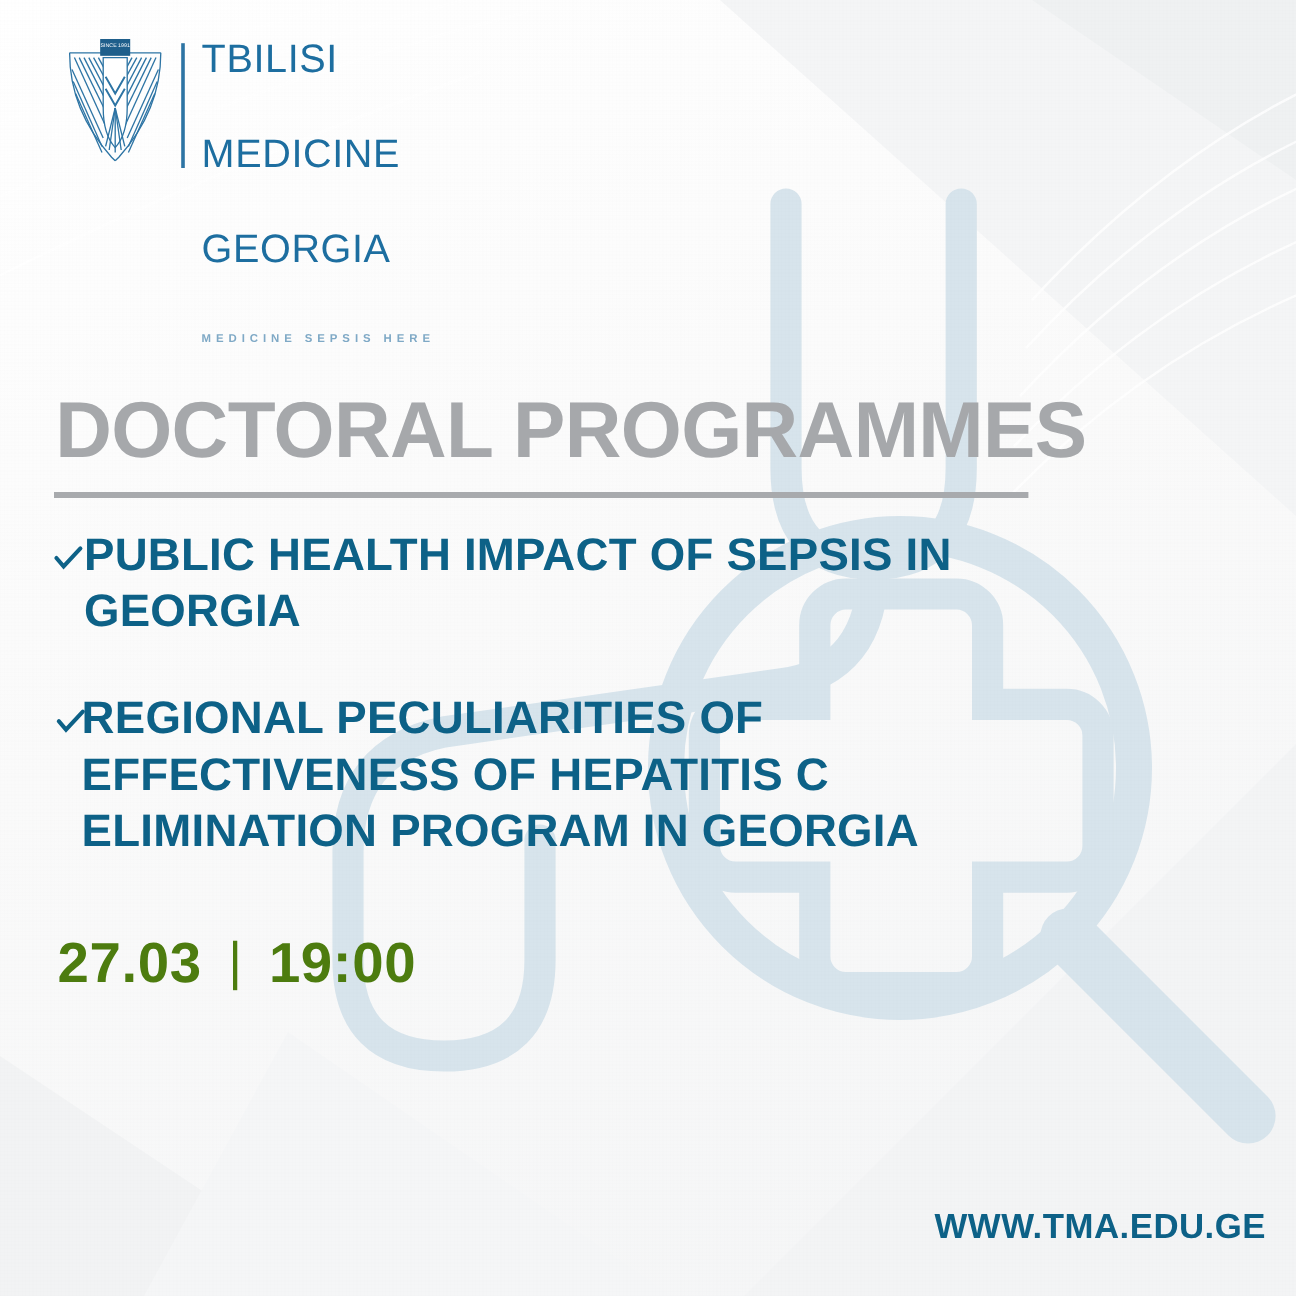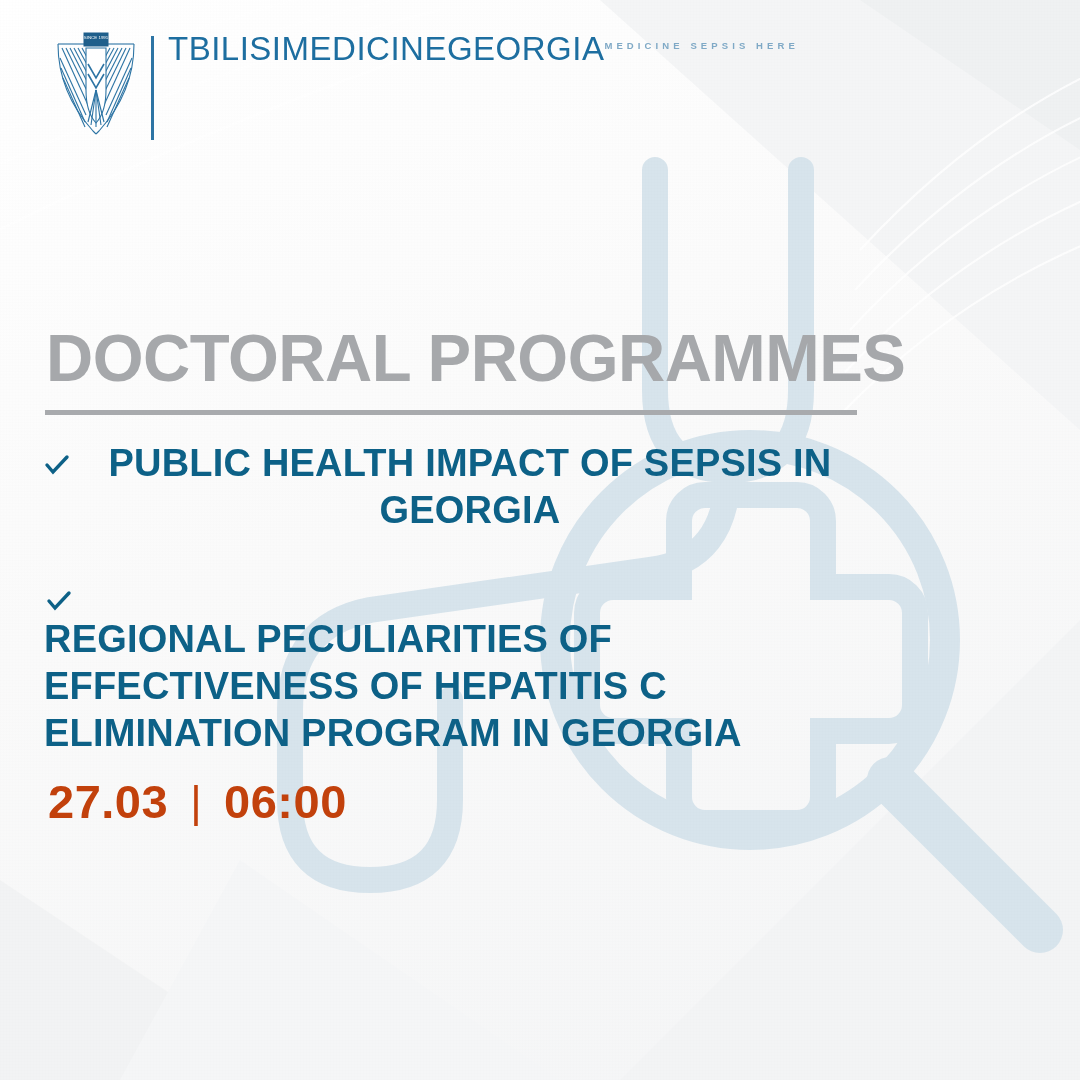--- a/index.html
+++ b/index.html
@@ -69,22 +69,23 @@
   .logo-divider {
     width: 3px;
     align-self: stretch;
     background: #2d74a4;
     margin: 6px 14px 0 14px;
     height: 104px;
   }
 
   .logo-words {
     display: flex;
-    flex-direction: row;
+    flex-direction: column;
     padding-top: 2px;
+    gap: 44px;
   }
 
   .logo-line {
     font-family: "Liberation Sans", sans-serif;
     font-size: 33px;
     line-height: 33px;
     font-weight: 400;
     letter-spacing: .5px;
     color: #1d6ea0;
     margin-bottom: 2px;
@@ -145,34 +146,34 @@
   }
 
   .programme-text {
     font-size: 38px;
     line-height: 47px;
     font-weight: 700;
     letter-spacing: .2px;
     color: #0d6187;
   }
 
-  .p1 .programme-text { max-width: 800px; text-align: center; }
-  .p2 { margin-top: 6px; flex-direction: column; }
+  .p1 .programme-text { max-width: 800px; }
+  .p2 { margin-top: 6px; }
   .p2 .tick { margin-left: 2px; margin-right: -4px; }
   .p2 .programme-text { max-width: 780px; }
 
   
   .datetime {
     position: absolute;
     left: 48px;
     top: 778px;
     font-size: 47px;
     line-height: 47px;
     font-weight: 700;
-    color: #c2410c;
+    color: #4d7c0f;
     letter-spacing: .5px;
     display: flex;
     align-items: center;
   }
   .dt-sep {
     margin: 0 22px;
     font-weight: 400;
     font-size: 44px;
   }
 
@@ -315,17 +316,18 @@
         <path d="M3 11 L9 18 L23 3" fill="none" stroke="#0d6187" stroke-width="3.4" stroke-linecap="round"></path>
       </svg>
       <div class="programme-text">REGIONAL PECULIARITIES OF EFFECTIVENESS OF HEPATITIS C ELIMINATION PROGRAM IN GEORGIA</div>
     </div>
 
   </div>
 
   <div class="datetime">
     <span>27.03</span>
     <span class="dt-sep">|</span>
-    <span>06:00</span>
+    <span>19:00</span>
   </div>
 
+  <div class="website">WWW.TMA.EDU.GE</div>
 
 </div>
 
 </body></html>

